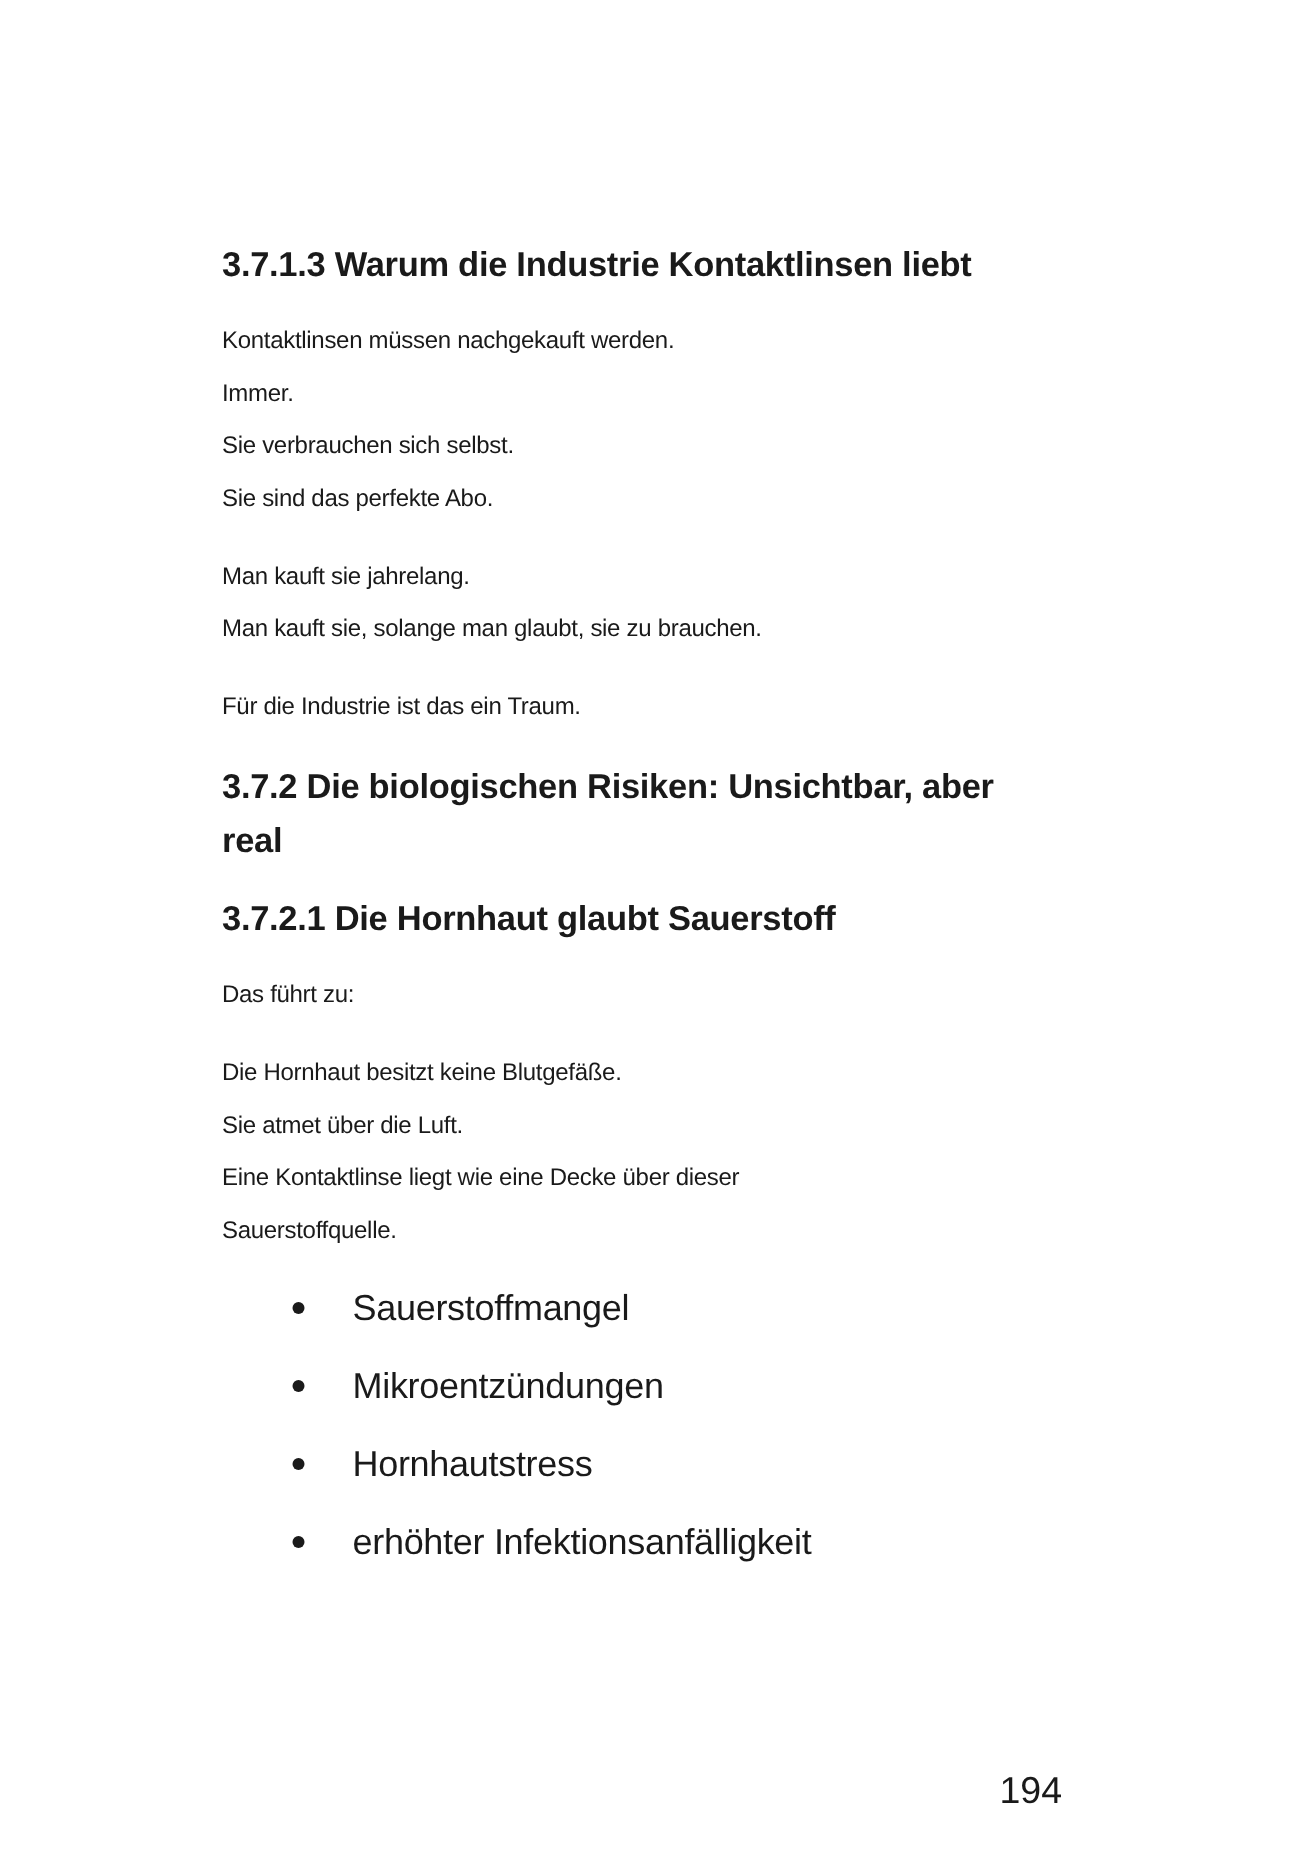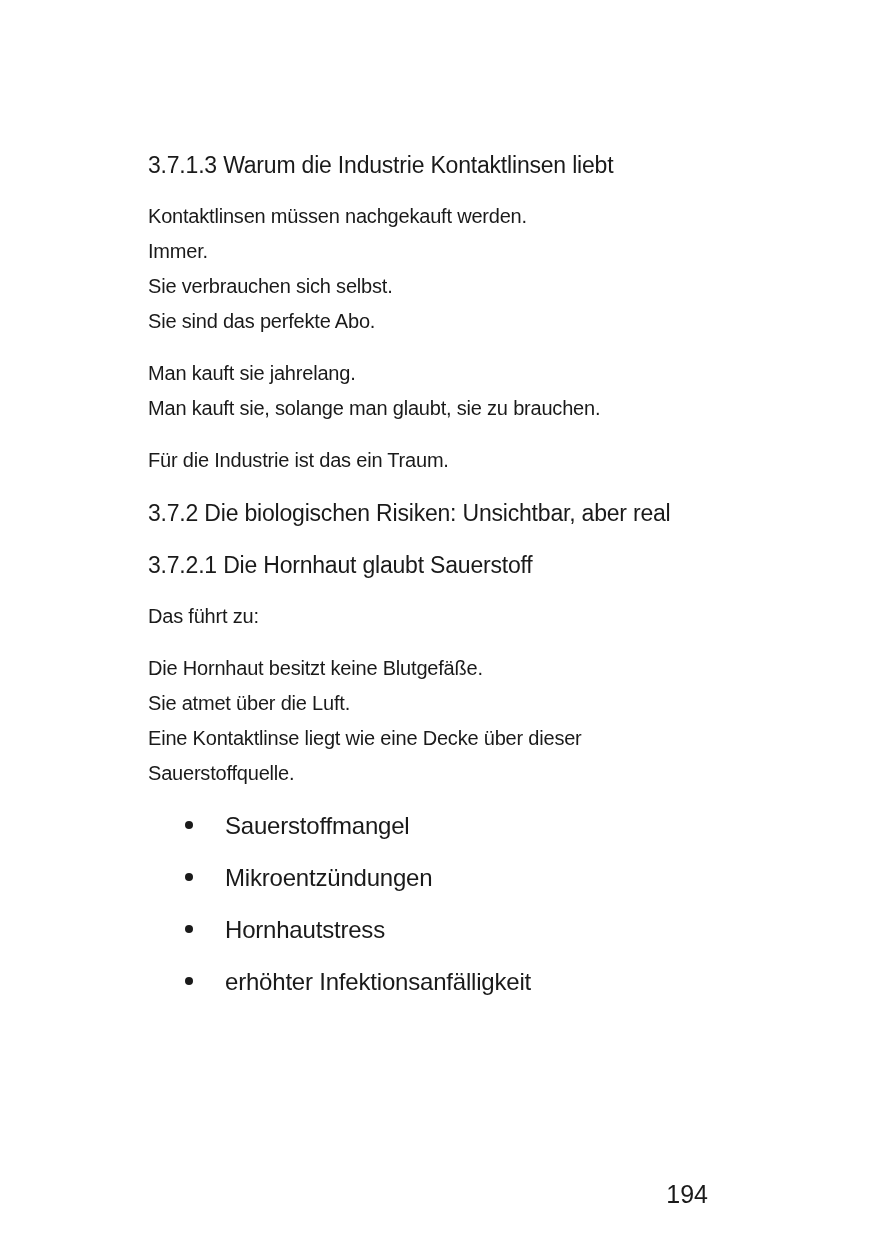--- a/index.html
+++ b/index.html
@@ -15,38 +15,38 @@
     font-family: "Liberation Sans", sans-serif;
     color: var(--text, #1a1a1a);
     overflow: hidden;
   }
   .content {
     padding: 147px 144px 0 148px;
   }
   .heading {
     font-size: 23px;
     line-height: 36px;
-    font-weight: 400;
-    margin: 0 0 16px 0;
+    font-weight: 700;
+    margin: 11px 0 16px 0;
     max-width: 560px;
     letter-spacing: -0.2px;
   }
   .para {
     margin: 0 0 17px 0;
   }
   .line {
     display: block;
-    font-size: 20px;
+    font-size: 16px;
     line-height: 35px;
     letter-spacing: -0.2px;
     white-space: nowrap;
   }
   ul.bullets {
     list-style: none;
-    margin: 0;
+    margin: 10px;
     padding: 0;
   }
   ul.bullets li {
     position: relative;
     padding-left: 77px;
     font-size: 24px;
     line-height: 35px;
     letter-spacing: -0.2px;
     margin: 0 0 17px 0;
   }

